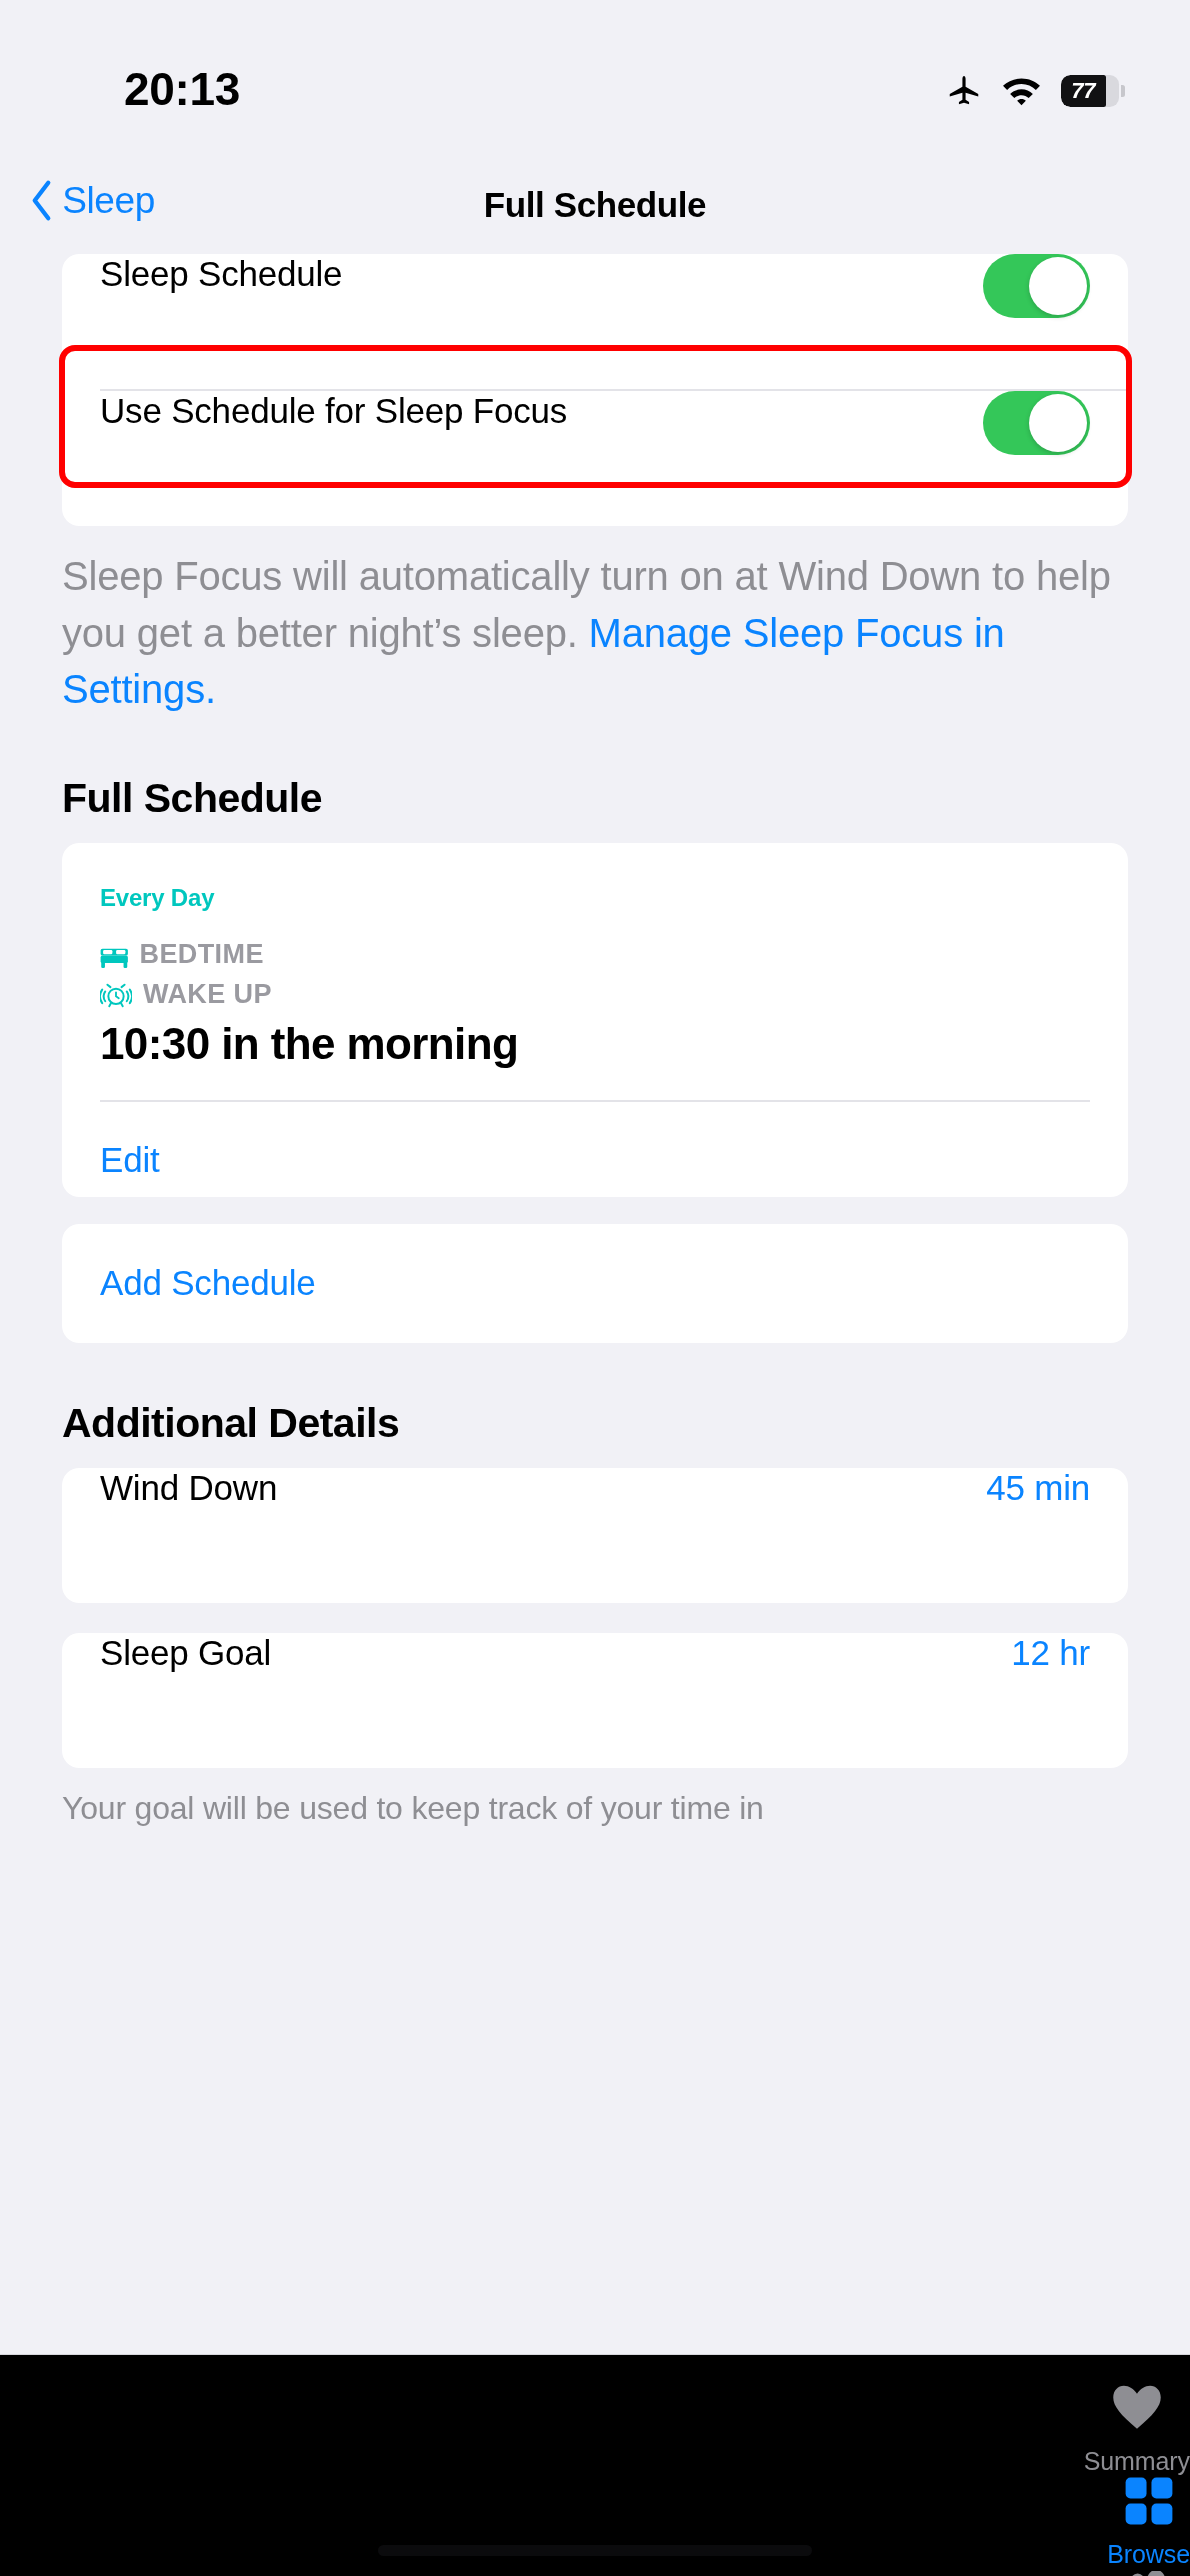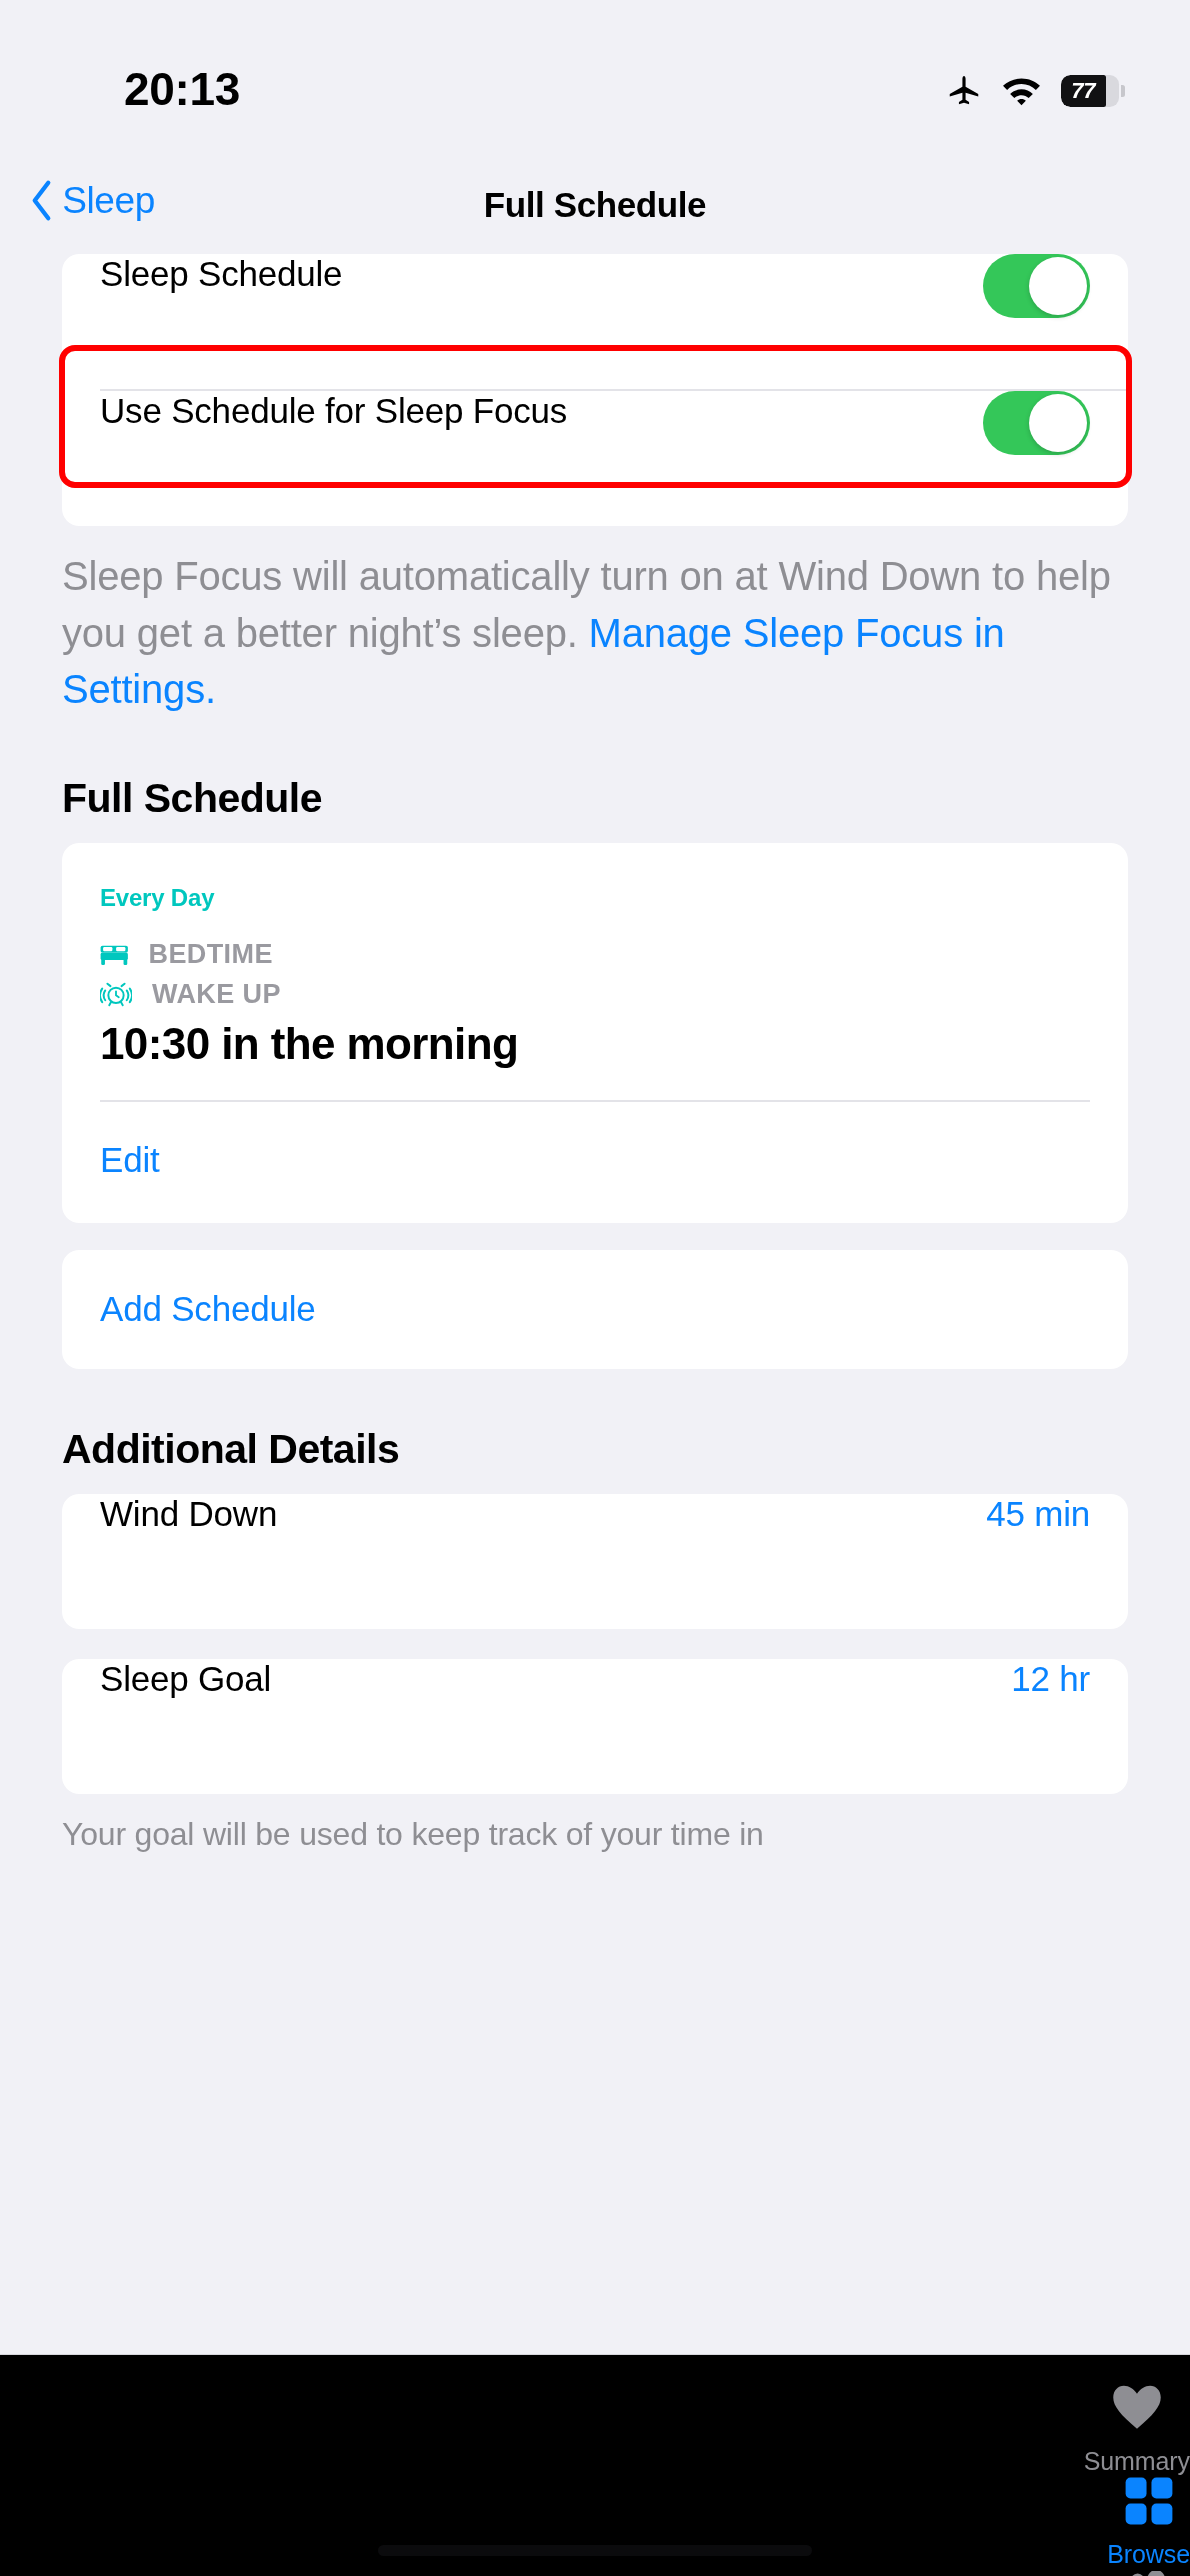--- a/index.html
+++ b/index.html
@@ -220,22 +220,22 @@
   }
   .sched-day {
     font-size: 24px;
     font-weight: 700;
     color: #00c7be;
     letter-spacing: -0.2px;
     margin-bottom: 27px;
   }
   .sched-kicker {
     display: flex;
-    align-items: center;
-    gap: 20px;
+    align-items: flex-end;
+    gap: 11px;
     margin-bottom: 8.7px;
   }
   .sched-kicker-text {
     font-size: 27px;
     font-weight: 600;
     color: #9a9aa0;
     letter-spacing: 0.4px;
   }
   .sched-time {
     font-size: 44px;
@@ -246,21 +246,21 @@
   }
   .sched-divider {
     height: 1.9px;
     background: #e3e3e8;
     margin: 0 0px 0 0;
   }
   .sched-edit {
     font-size: 35px;
     color: #0a84ff;
     letter-spacing: -0.2px;
-    padding: 38px 0 43px 0;
+    padding: 38px 0 17px 0;
     cursor: pointer;
   }
 
   .add-card {
     margin: 27px 62px 0 62px;
     background: #fff;
     border-radius: 17.4px;
     height: 119px;
     display: flex;
     align-items: center;

